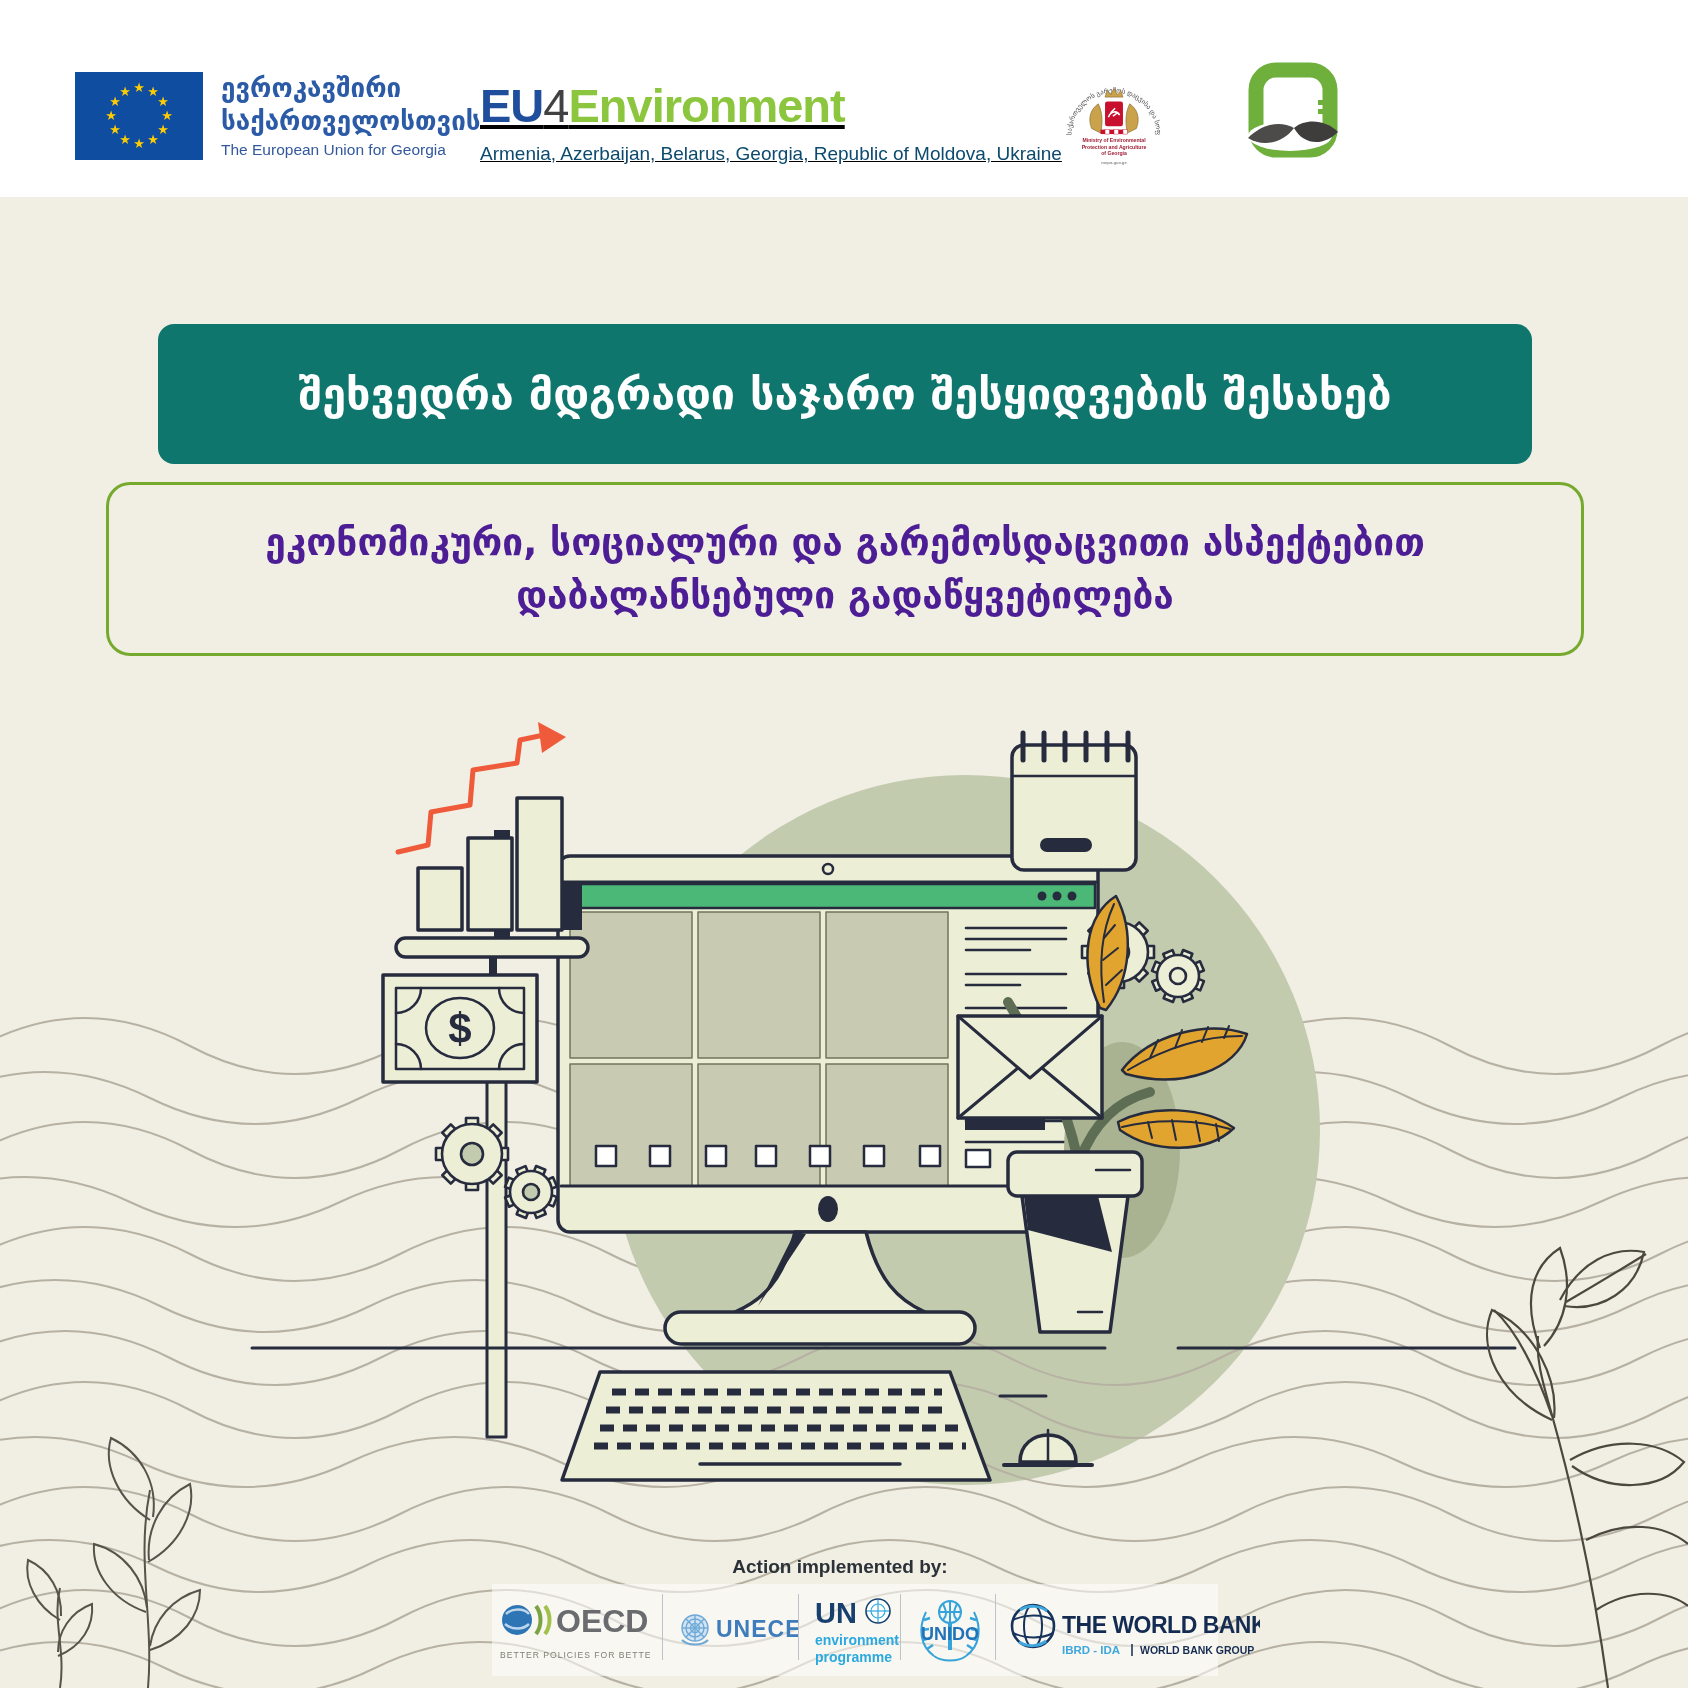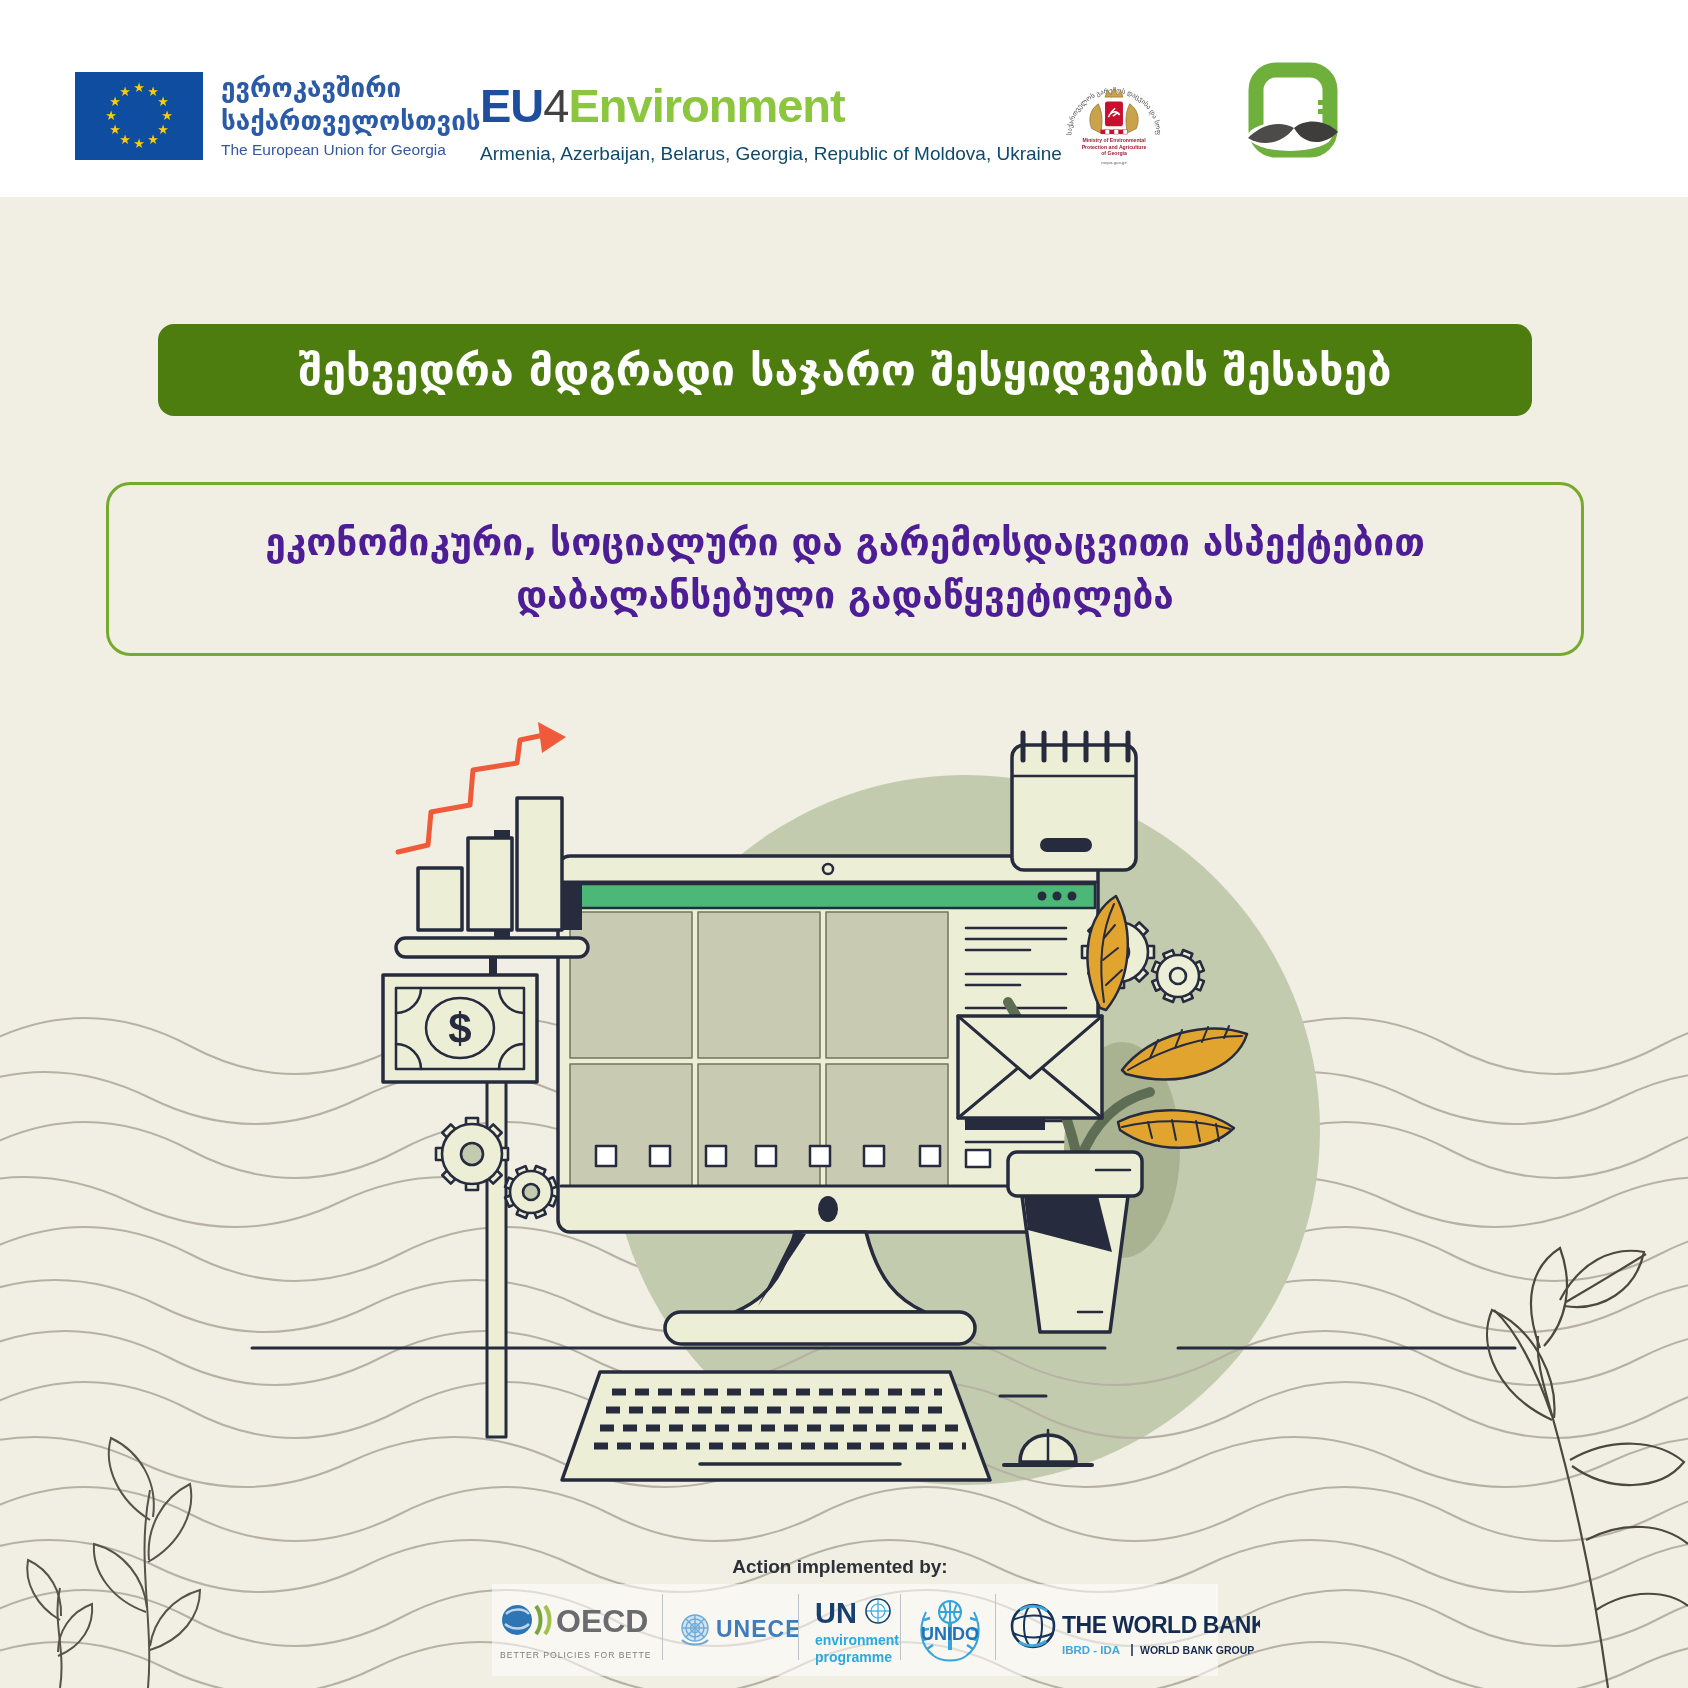--- a/index.html
+++ b/index.html
@@ -16,21 +16,21 @@
                letter-spacing:-1px;white-space:nowrap;}
   #eu4env-line .eu{color:#1f4e9c;}
   #eu4env-line .four{color:#414042;font-weight:300;}
   #eu4env-line .env{color:#8cc63e;}
   #eu4env-countries{font-family:"Liberation Sans",sans-serif;font-size:19px;color:#0c4a6e;
                     margin-top:10px;letter-spacing:0px;}
   .eiec-line1{color:#64a839;font-size:27px;font-weight:700;}
   .eiec-line2{color:#4c4c4a;font-size:15px;font-weight:400;margin-top:3px;}
   .eiec-line3{color:#64a839;font-size:20px;font-weight:700;letter-spacing:9px;margin-top:4px;}
   
-  #banner{left:158px;top:324px;width:1374px;height:92px;background:#4d7c0f;
+  #banner{left:158px;top:324px;width:1374px;height:140px;background:#0f766e;
           border-radius:16px;display:flex;align-items:center;justify-content:center;}
   #banner .txt{color:#ffffff;font-size:43px;font-weight:700;white-space:nowrap;}
   
   #subtitle-box{left:106px;top:482px;width:1472px;height:168px;border:3.5px solid #76aa2f;
           border-radius:24px;display:flex;flex-direction:column;align-items:center;
           justify-content:center;gap:10px;}
   #subtitle-box .line{color:#4c1d95;font-size:37px;font-weight:700;white-space:nowrap;}
   
   #footer-caption{left:628px;top:1556px;width:424px;text-align:center;font-size:19px;
        font-weight:700;color:#2b3138;font-family:"Liberation Sans",sans-serif;}
@@ -322,21 +322,21 @@
           <text x="50" y="24">★</text>
       </g>
     </svg>
     <div class="eu-text">
       <div class="eu-geo">ევროკავშირი</div>
       <div class="eu-geo">საქართველოსთვის</div>
       <div class="eu-en">The European Union for Georgia</div>
     </div>
   </div>
 
-  <div class="abs" style="left:480px;top:78px;">
+  <div class="abs" style="left:480px;top:78px;text-decoration:underline;">
     <div id="eu4env-line"><span class="eu">EU</span><span class="four">4</span><span class="env">Environment</span></div>
     <div id="eu4env-countries">Armenia, Azerbaijan, Belarus, Georgia, Republic of Moldova, Ukraine</div>
   </div>
 
   <svg class="abs" style="left:1058px;top:68px;" width="112" height="112" viewBox="0 0 100 100">
     <defs>
         <path id="sealArc" d="M 12 60 A 38 38 0 1 1 88 60"></path>
       </defs>
     <circle cx="50" cy="50" r="49" fill="#ffffff"></circle>
     <text font-size="6" fill="#4a4a4a" font-family="DejaVu Sans, sans-serif">

